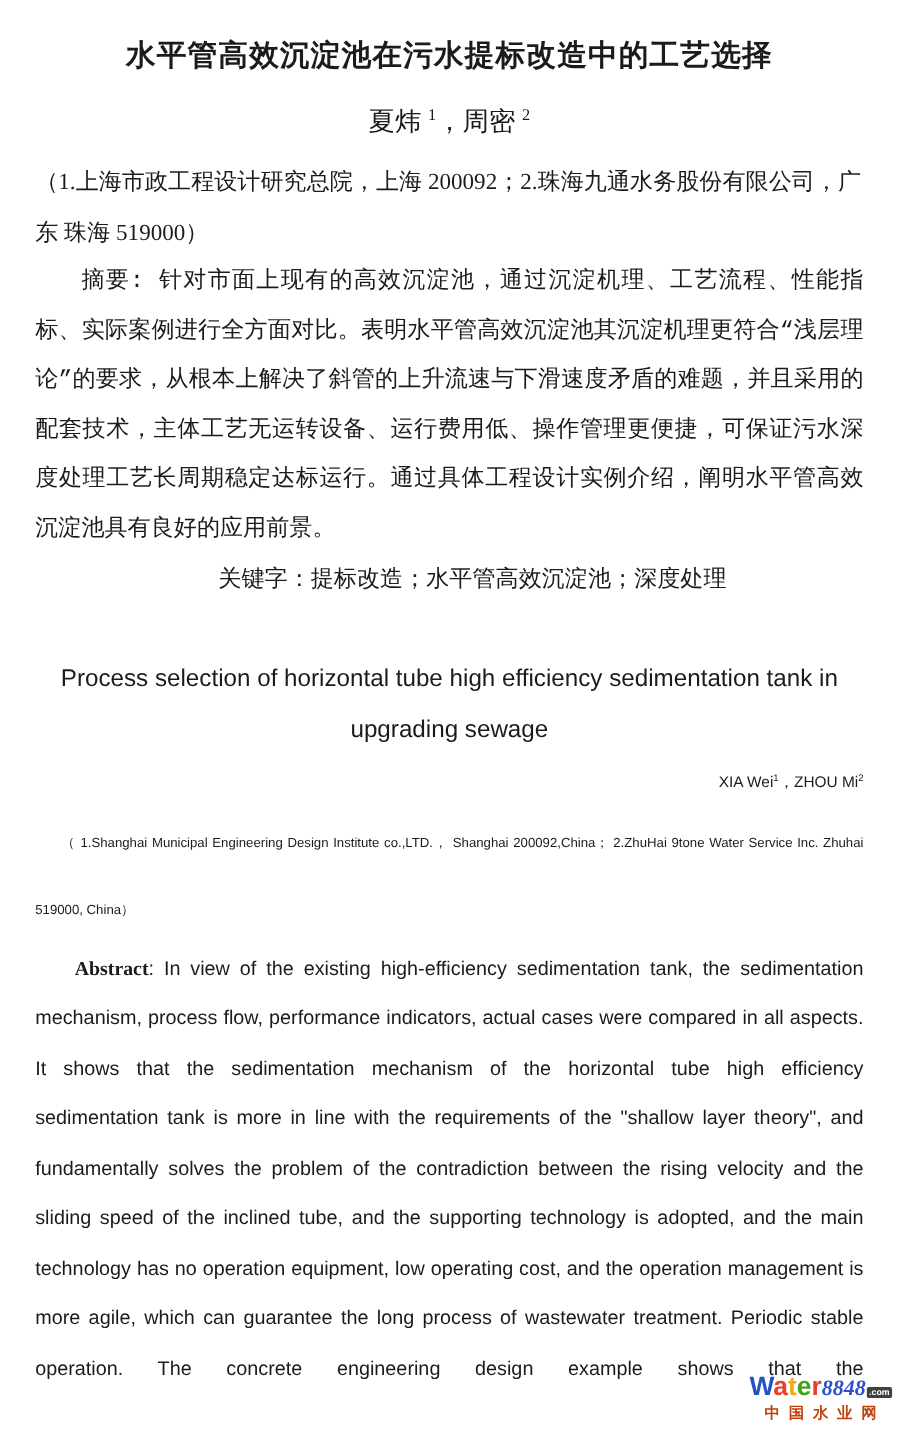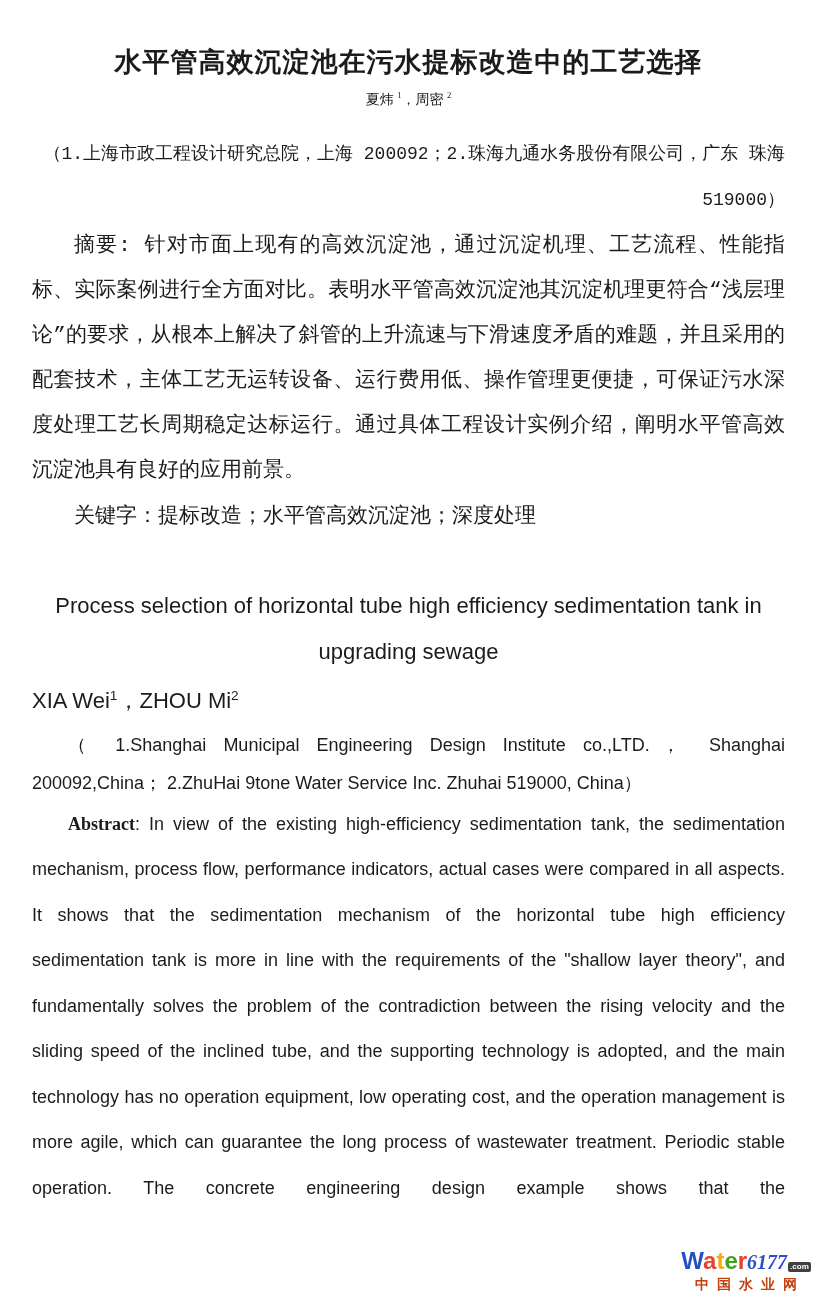--- a/index.html
+++ b/index.html
@@ -2,51 +2,51 @@
 <html><head>
 <meta charset="utf-8">
 <style>
   html, body { margin: 0; padding: 0; background: #ffffff; }
   body {
     width: 817px; height: 1299px;
     overflow: hidden; position: relative;
     color: #1b1b1b;
     font-family: "Liberation Serif", "DejaVu Serif", serif;
   }
-  .page { padding: 42px 32px 0 32px; }
-  p, h1, h2 { margin: 0; }
+  .page { padding: 30px 32px 0 32px; }
+  p, h1, h2 { margin: 0; text-align: center; }
 
   .title-zh {
     font-size: 27px; font-weight: 600; line-height: 40px;
     text-align: center; letter-spacing: 1px;
   }
   .authors-zh {
-    font-size: 14px; line-height: 26px; text-align: center;
+    margin-top: 22px; font-size: 24px; line-height: 26px; text-align: center;
   }
   .authors-zh sup, .authors-en sup { font-size: 0.62em; }
   .affil-zh {
-    margin-top: 18px; font-size: 18px; line-height: 46px; text-align: right; font-family: Liberation Mono, monospace;
+    margin-top: 18px; font-size: 21px; line-height: 46px; text-align: left;
   }
   .abstract-zh {
     font-size: 21px; line-height: 45px; text-align: justify; text-indent: 2em; font-family: Liberation Mono, monospace;
   }
   .keywords-zh {
     font-size: 21px; line-height: 45px; text-indent: 2em;
   }
 
   .en { font-family: "Liberation Sans", "DejaVu Sans", sans-serif; }
   .title-en {
     margin-top: 45px; font-size: 22px; font-weight: normal;
     line-height: 46px; text-align: center;
   }
   .authors-en {
-    margin-top: 8px; font-size: 22px; line-height: 26px; text-align: left;
+    margin-top: 8px; font-size: 14px; line-height: 26px; text-align: right;
   }
   .affil-en {
-    margin-top: 12px; font-size: 18px; line-height: 38px;
+    margin-top: 12px; font-size: 12px; line-height: 61px;
     text-align: justify; text-indent: 2em;
   }
   .abstract-en {
     font-size: 18px; line-height: 45.5px;
     text-align: justify; text-align-last: justify; text-indent: 2em;
   }
   .abstract-en .abs-label { font-weight: bold; font-family: Liberation Serif, serif; }
 
   .watermark {
     position: absolute; right: 4px; bottom: 8px;
@@ -88,15 +88,15 @@
 
   <p class="authors-en en"><span>XIA Wei</span><sup>1</sup><span>，</span><span>ZHOU Mi</span><sup>2</sup></p>
 
   <p class="affil-en en">（ 1.Shanghai Municipal Engineering Design Institute co.,LTD.， Shanghai 200092,China； 2.ZhuHai 9tone Water Service Inc. Zhuhai 519000, China）</p>
 
   <p class="abstract-en en"><span class="abs-label">Abstract</span><span>: In view of the existing high-efficiency sedimentation tank, the sedimentation mechanism, process flow, performance indicators, actual cases were compared in all aspects. It shows that the sedimentation mechanism of the horizontal tube high efficiency sedimentation tank is more in line with the requirements of the "shallow layer theory", and fundamentally solves the problem of the contradiction between the rising velocity and the sliding speed of the inclined tube, and the supporting technology is adopted, and the main technology has no operation equipment, low operating cost, and the operation management is more agile, which can guarantee the long process of wastewater treatment. Periodic stable operation. The concrete engineering design example shows that the</span></p>
 
 </div>
 
 <div class="watermark">
-  <div class="wm-row"><span class="wm-letter" style="color:#2151c2">W</span><span class="wm-letter" style="color:#e8402a">a</span><span class="wm-letter" style="color:#f7a80d">t</span><span class="wm-letter" style="color:#3fa21c">e</span><span class="wm-letter" style="color:#e8402a">r</span><span class="wm-num">6177</span><span class="wm-com">.com</span></div>
+  <div class="wm-row"><span class="wm-letter" style="color:#2151c2">W</span><span class="wm-letter" style="color:#e8402a">a</span><span class="wm-letter" style="color:#f7a80d">t</span><span class="wm-letter" style="color:#3fa21c">e</span><span class="wm-letter" style="color:#e8402a">r</span><span class="wm-num">8848</span><span class="wm-com">.com</span></div>
   <div class="wm-sub">中国水业网</div>
 </div>
 
 </body></html>

